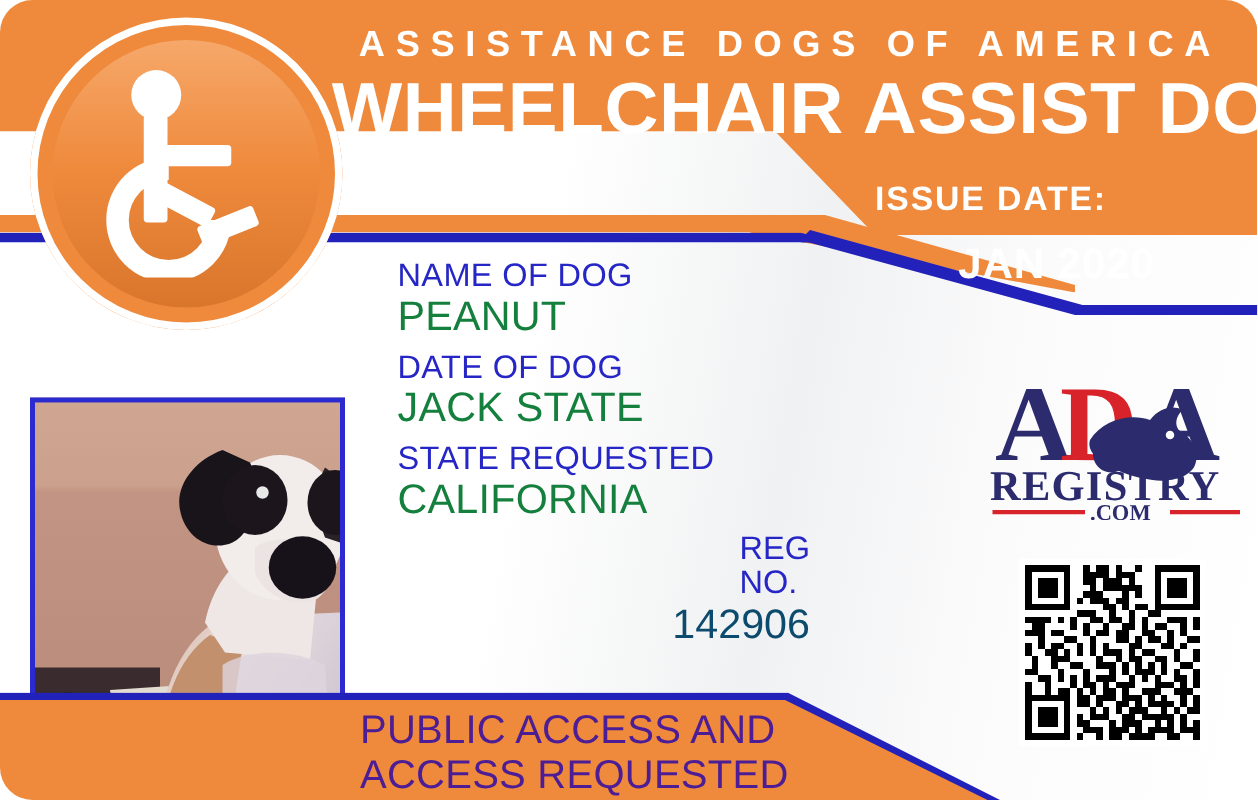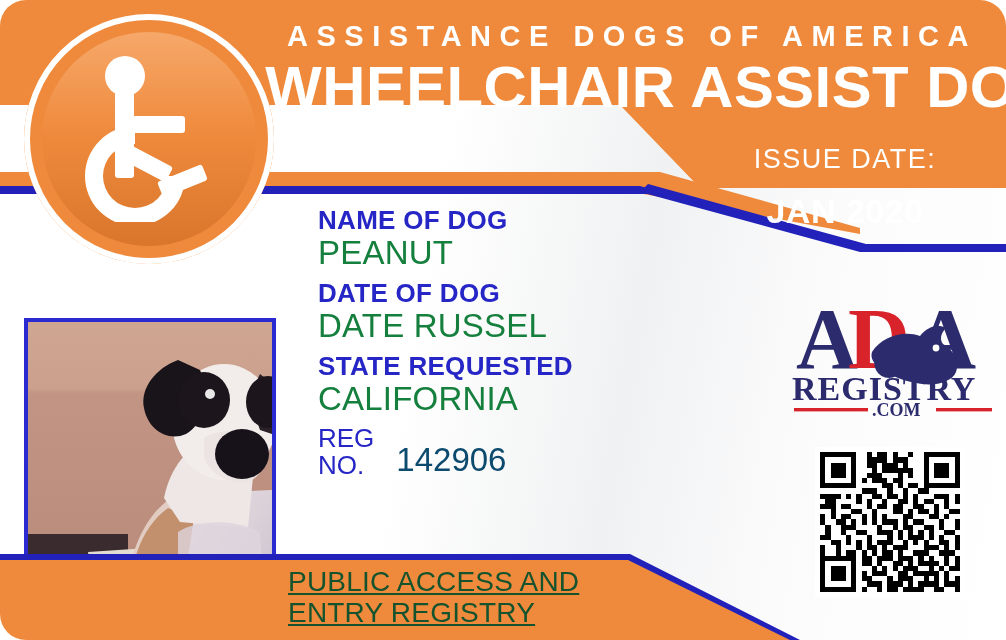--- a/index.html
+++ b/index.html
@@ -63,22 +63,22 @@
     text-align:center;
     color:#ffffff;
     font-size:58px;font-weight:bold;
     letter-spacing:0.5px;
     transform:scaleX(1.03);transform-origin:center;
     white-space:nowrap;
     line-height:1.0;
   }
   .issue-label{
     position:absolute;left:700px;top:144px;width:290px;
-    text-align:center;color:#ffffff;
-    font-size:27px;font-weight:normal;letter-spacing:1.5px;
+    text-align:left;color:#ffffff;
+    font-size:27px;font-weight:bold;letter-spacing:1.5px;
     white-space:nowrap;
   }
   .issue-value{
     position:absolute;left:700px;top:192px;width:290px;
     text-align:center;color:#ffffff;
     font-size:34px;font-weight:bold;letter-spacing:0.5px;
     white-space:nowrap;
   }
 
   
@@ -113,29 +113,29 @@
     border:4px solid #2a2ad0;
     box-sizing:border-box;
     overflow:hidden;
     background:#c9a08c;
   }
   .photo-frame svg{display:block;}
 
   
   .fields{position:absolute;left:318px;top:206px;width:330px;}
   .f-label{
-    color:#2626c6;font-size:26px;font-weight:700;letter-spacing:0.3px;
+    color:#2626c6;font-size:26px;font-weight:400;letter-spacing:0.3px;
     line-height:1.08;white-space:nowrap;
   }
   .f-value{
     color:#15803d;font-size:33px;font-weight:400;letter-spacing:0.2px;
     line-height:1.15;white-space:nowrap;
     margin-bottom:7px;
   }
-  .reg-row{display:flex;align-items:flex-end;margin-top:4px;}
+  .reg-row{display:flex;align-items:flex-end;margin-top:4px;flex-direction:column;}
   .reg-label{
     color:#2626c6;font-size:26px;line-height:1.05;white-space:nowrap;
   }
   .reg-value{
     color:#0c4a6e;font-size:33px;white-space:nowrap;
     margin-left:22px;padding-bottom:1px;
   }
 
   
   .ada-logo{position:absolute;left:786px;top:296px;width:212px;height:120px;}
@@ -152,23 +152,22 @@
     border-radius:0 0 26px 26px;
     clip-path:polygon(0 0,628px 0,790px 80px,0 80px);
   }
   .footer-blue{
     position:absolute;left:0;top:554px;width:1006px;height:86px;
     background:#2222bb;
     clip-path:polygon(0 0,630px 0,800px 86px,786px 86px,620px 8px,0 8px);
   }
   .footer-text{
     position:absolute;left:288px;top:566px;width:360px;
-    color:#14532d;font-size:28px;line-height:1.12;
+    color:#4c1d95;font-size:32px;line-height:1.12;
     letter-spacing:0.2px;
-    text-decoration:underline;
   }
   .footer-text div{white-space:nowrap;}
 </style>
 </head>
 <body>
 
 <div id="card">
 
   <div class="card-body"></div>
 
@@ -246,21 +245,21 @@
 
       <path d="M150 210 C168 198 206 196 232 210 L238 300 L150 300 Z" fill="#ddd4dd" opacity="0.8"></path>
     </svg>
   </div>
 
   <div class="fields">
     <div class="f-label">NAME OF DOG</div>
     <div class="f-value">PEANUT</div>
 
     <div class="f-label">DATE OF DOG</div>
-    <div class="f-value">DATE RUSSEL</div>
+    <div class="f-value">JACK STATE</div>
 
     <div class="f-label">STATE REQUESTED</div>
     <div class="f-value">CALIFORNIA</div>
 
     <div class="reg-row">
       <div>
         <div class="reg-label">REG</div>
         <div class="reg-label">NO.</div>
       </div>
       <div class="reg-value">142906</div>
@@ -458,16 +457,16 @@
           <rect x="23" y="27" width="2" height="1"></rect>
         <rect x="27" y="27" width="1" height="1"></rect>
       </g>
     </svg>
   </div>
 
   <div class="footer-blue"></div>
   <div class="footer-orange"></div>
   <div class="footer-text">
     <div>PUBLIC ACCESS AND</div>
-    <div>ENTRY REGISTRY</div>
+    <div>ACCESS REQUESTED</div>
   </div>
 
 </div>
 
 </body></html>

